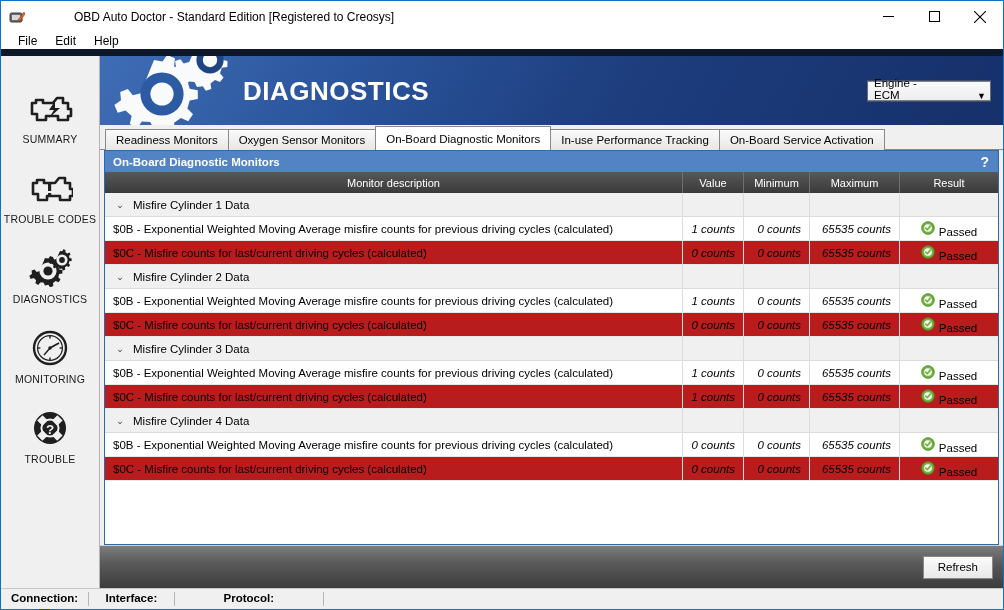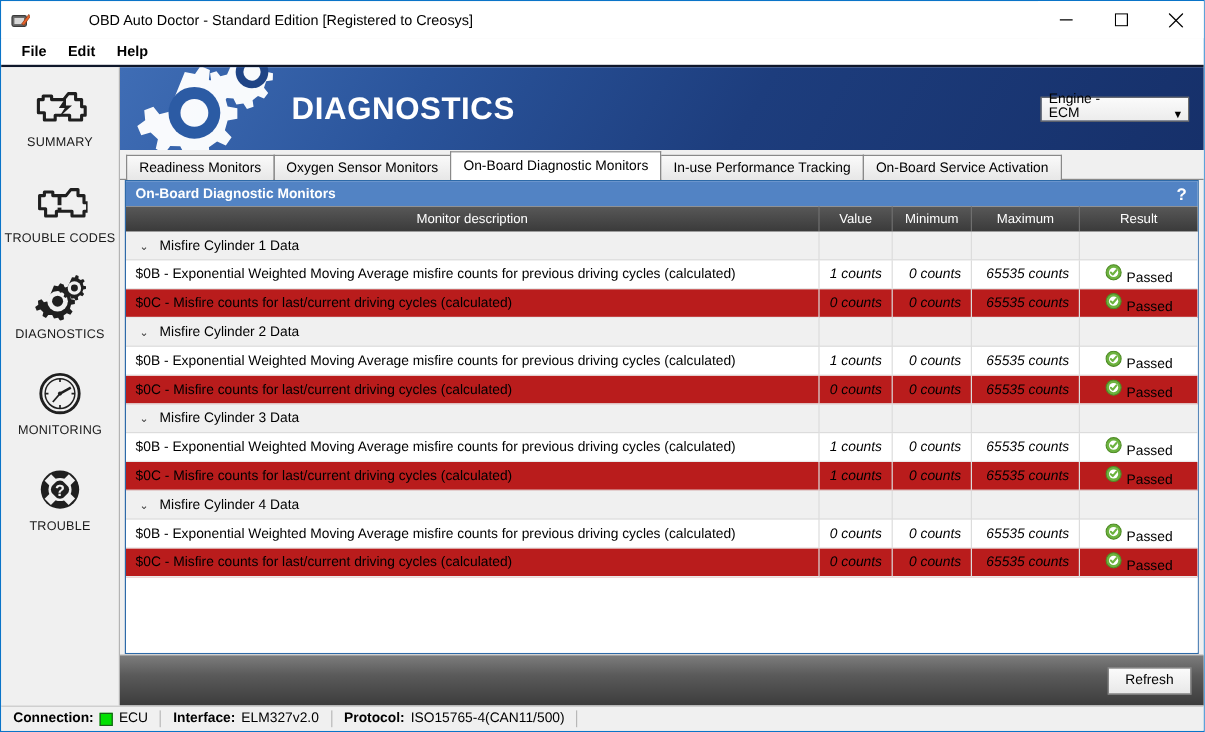--- a/index.html
+++ b/index.html
@@ -49,40 +49,39 @@
   .win-btn svg { display: block; }
 
   
   .menubar {
     height: 24px;
     background: #ffffff;
     display: flex;
     align-items: center;
     padding-left: 8px;
     flex: 0 0 auto;
-    border-bottom: 2px solid #0f172a;
-    font-weight: bold;
+    border-bottom: 7px solid #0f172a;
   }
   .menu-item {
     font-size: 12px;
     color: #000;
     padding: 2px 9px;
     white-space: nowrap;
   }
 
   
   .body-split { display: flex; flex: 1 1 auto; min-height: 0; }
 
   
   .sidebar {
     width: 99px;
     background: #f0f0f0;
     border-right: 1px solid #b4b4b4;
     flex: 0 0 auto;
-    padding-top: 0;
+    padding-top: 20px;
   }
   .side-item {
     height: 80px;
     display: flex;
     flex-direction: column;
     align-items: center;
     justify-content: center;
   }
   .side-ico { height: 40px; display: flex; align-items: center; justify-content: center; }
   .side-label {
@@ -275,20 +274,21 @@
     font-size: 11.5px; color: #000;
     flex: 0 0 auto;
     border-top: 1px solid #c8c8c8;
   }
   .status-seg {
     display: flex; align-items: center; gap: 5px;
     padding: 0 10px;
     height: 14px;
     border-right: 1px solid #b8b8b8;
     white-space: nowrap;
+    flex-direction: column;
   }
   .status-seg.last { border-right: 1px solid #b8b8b8; }
   .status-lbl { font-weight: bold; }
   .led {
     width: 11px; height: 11px;
     background: #00e000;
     border: 1px solid #1a5e1a;
     flex: 0 0 11px;
   }
 </style>

